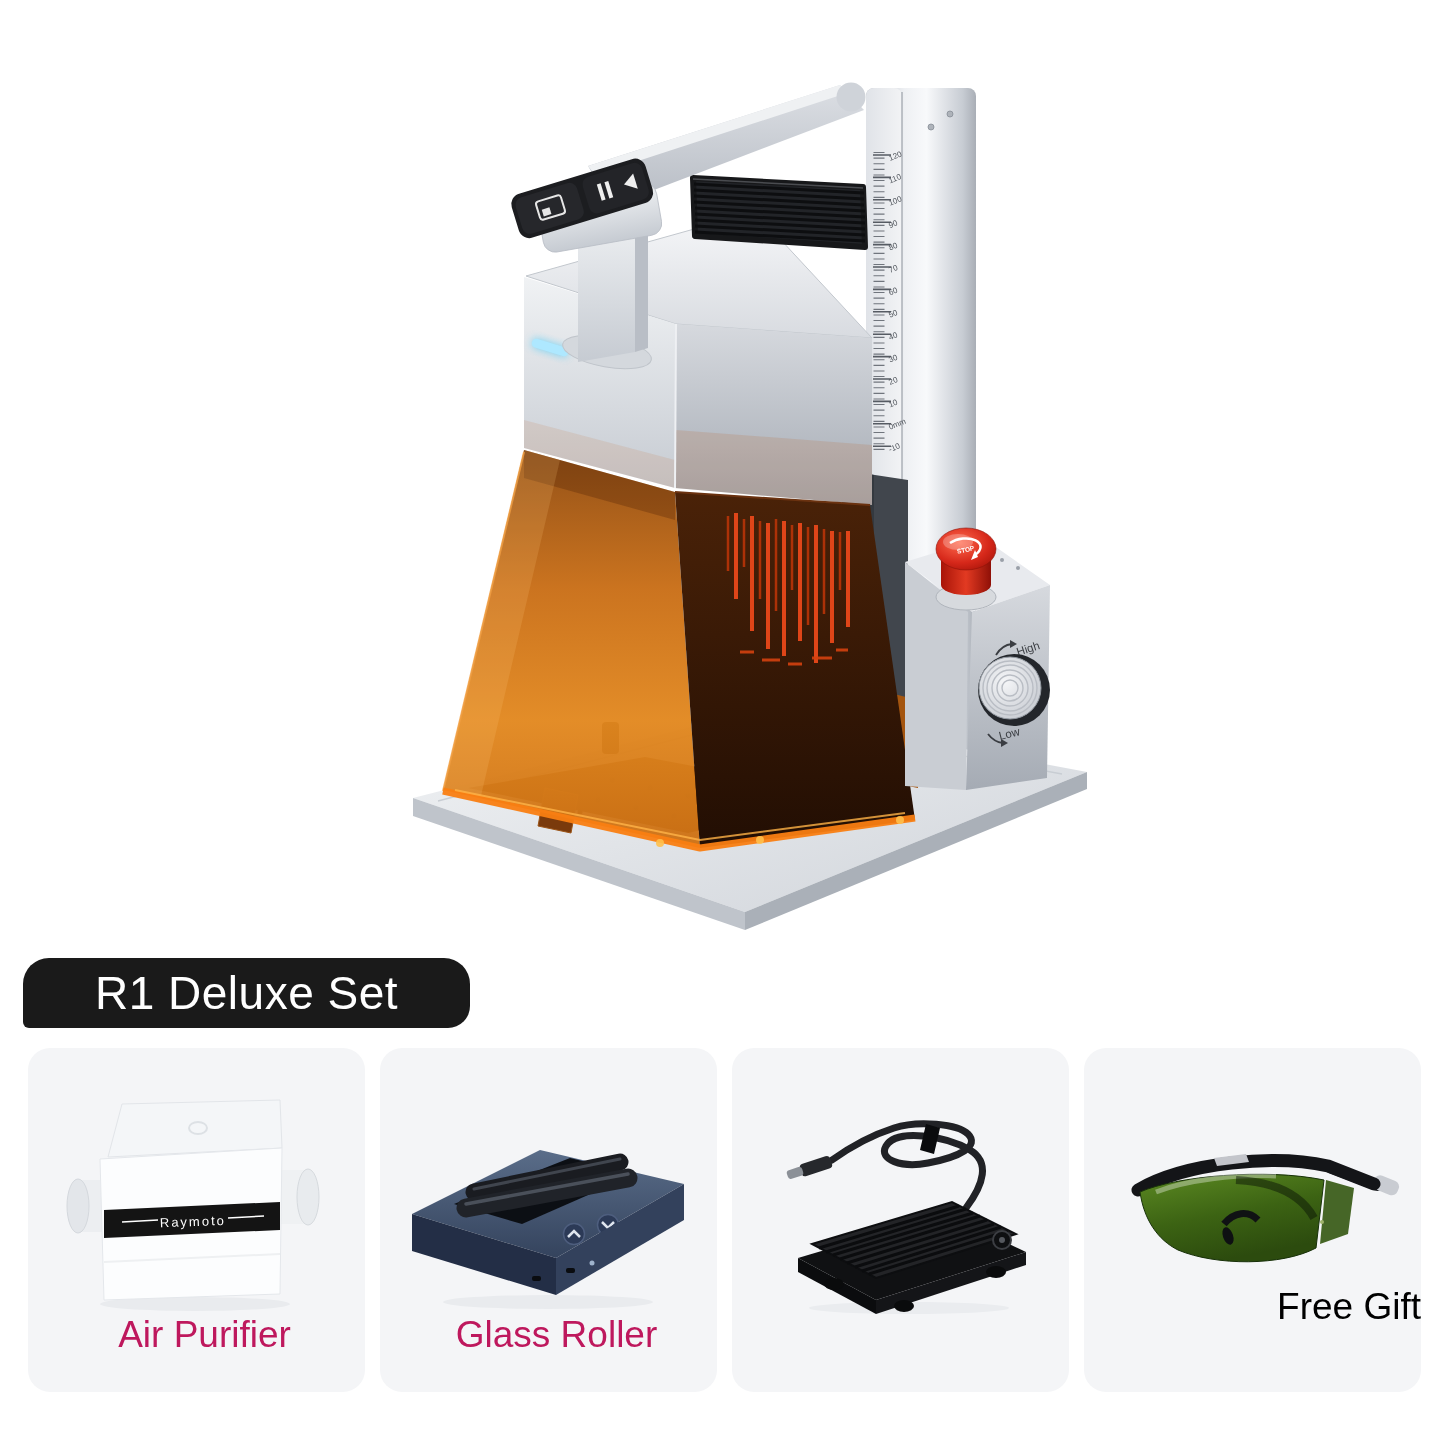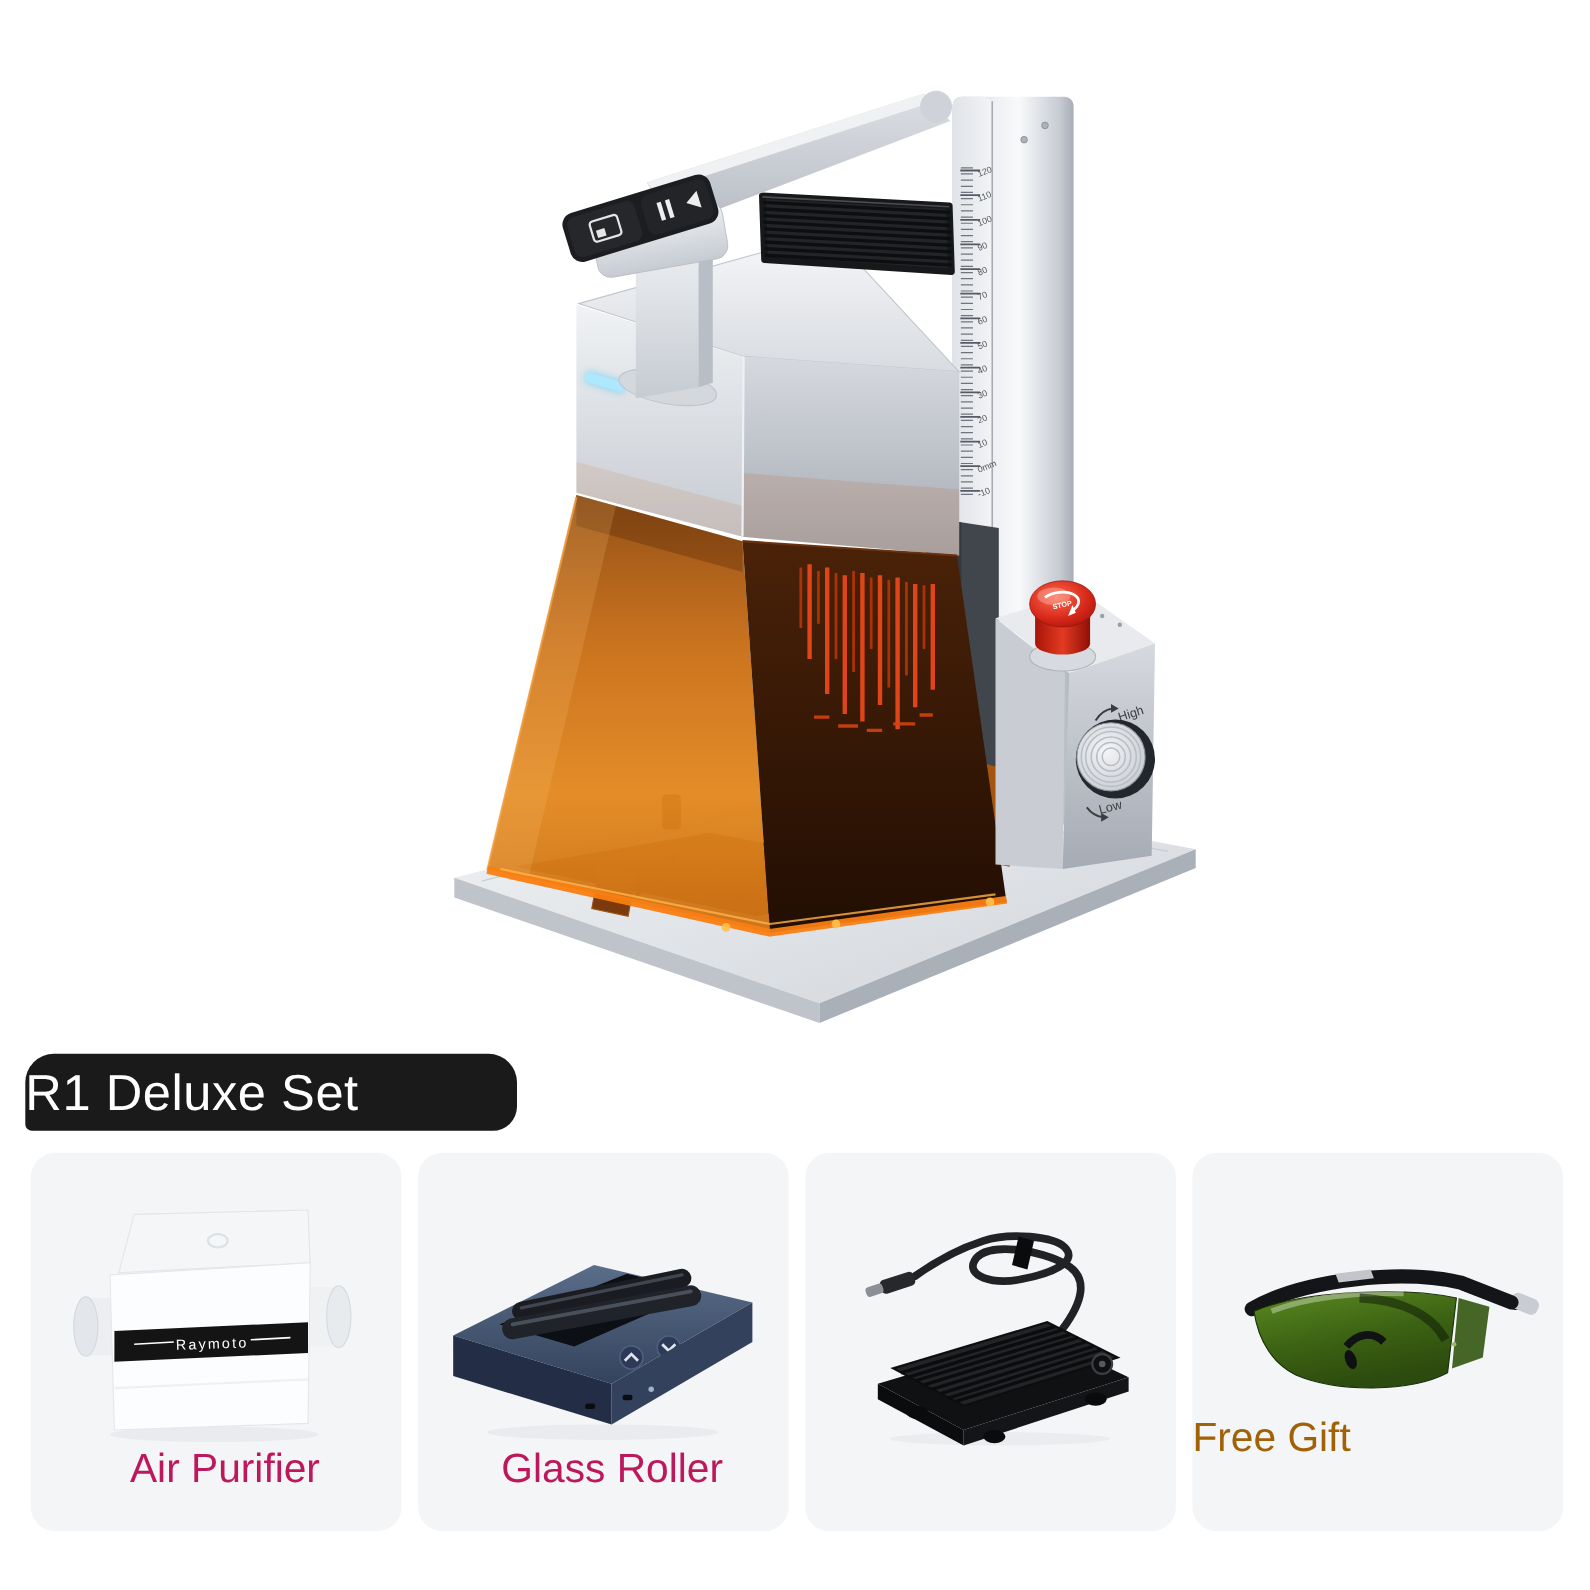--- a/index.html
+++ b/index.html
@@ -1,31 +1,31 @@
 <!DOCTYPE html>
 <html><head>
 <meta charset="utf-8">
 <style>
   html,body{margin:0;padding:0;background:#ffffff;}
   .stage{position:relative;width:1445px;height:1445px;background:#ffffff;overflow:hidden;
          font-family:"Liberation Sans",sans-serif;}
   .machine-svg{position:absolute;left:0;top:0;}
   .set-badge{position:absolute;left:23px;top:958px;width:447px;height:70px;
              background:#1a1a1a;border-radius:26px 26px 22px 6px;
-             display:flex;align-items:center;justify-content:flex-start;}
+             display:flex;align-items:center;justify-content:center;}
   .set-badge span{color:#ffffff;font-size:46px;font-weight:500;letter-spacing:0.5px;}
   .card{position:absolute;top:1048px;width:337px;height:344px;background:#f4f5f7;
         border-radius:22px;}
   .card-1{left:28px;}  .card-2{left:380px;}  .card-3{left:732px;}  .card-4{left:1084px;}
   .card svg{position:absolute;left:2px;top:14px;width:333px;height:260px;}
   .card-title{position:absolute;left:16px;right:0;top:265px;text-align:center;
               font-size:37px;color:#be185d;line-height:44px;}
   .card-4 .card-title{top:275px;}
-  .gift-badge{position:absolute;left:0;right:0;top:237px;text-align:left;
-              font-size:37px;line-height:44px;color:#a16207;}
+  .gift-badge{position:absolute;left:0;right:0;top:237px;text-align:right;
+              font-size:37px;line-height:44px;color:#000000;}
   text{font-family:"Liberation Sans",sans-serif;}
 </style>
 </head>
 <body>
 
 <div class="stage">
 
   <svg class="machine-svg" width="1445" height="945" viewBox="0 0 1445 945">
     <defs>
       <linearGradient id="gMetalV" x1="0" y1="0" x2="0" y2="1">

